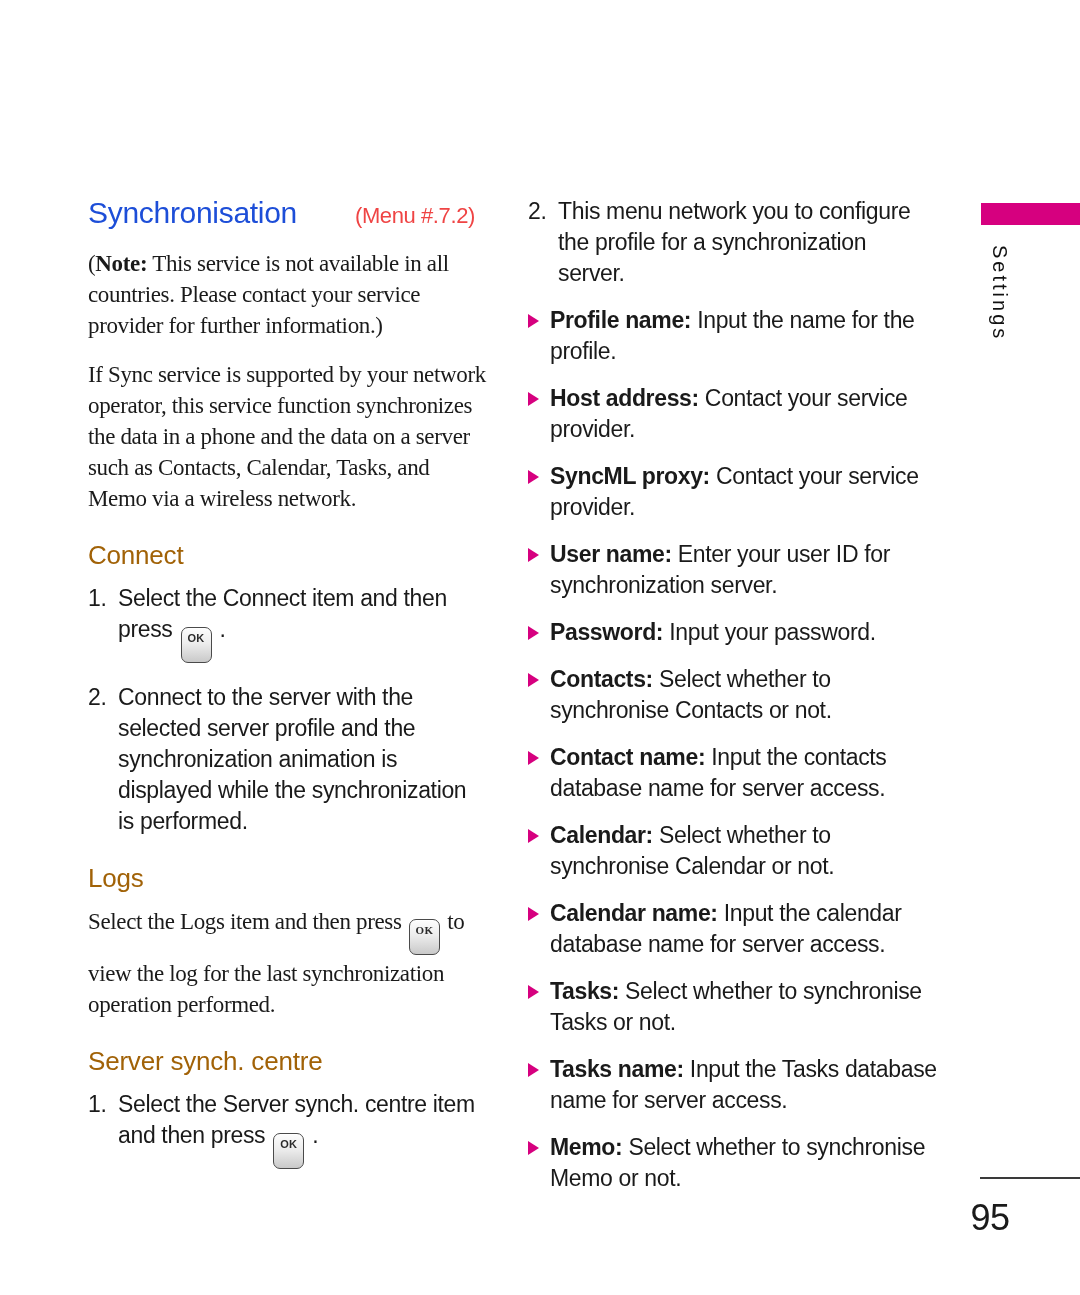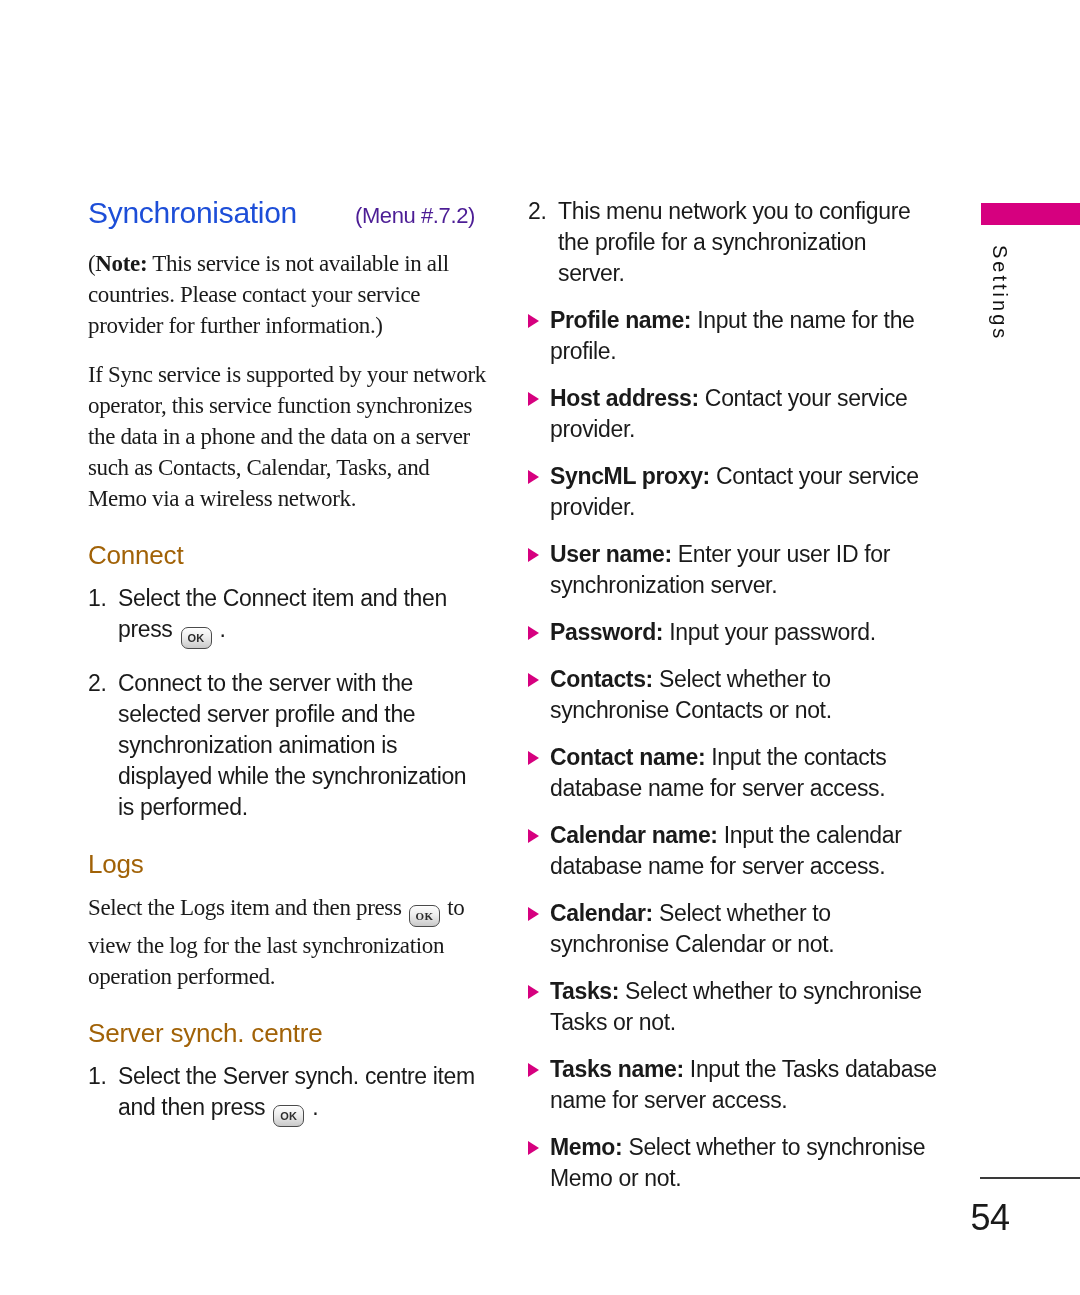--- a/index.html
+++ b/index.html
@@ -38,21 +38,21 @@
     white-space: nowrap;
   }
   .chapter-title {
     font-size: 30px;
     font-weight: 400;
     color: #1d4ed8;
     letter-spacing: -0.3px;
   }
   .chapter-menu {
     font-size: 22px;
-    color: #4c1d95;
+    color: #ef4444;
     margin-left: 58px;
     letter-spacing: -0.4px;
   }
 
   .sub-head {
     font-size: 26px;
     font-weight: 400;
     color: #a16207;
     margin: 26px 0 12px 0;
     letter-spacing: -0.2px;
@@ -105,21 +105,21 @@
     border-bottom: 7px solid transparent;
   }
   .bullet-body { flex: 1 1 auto; }
   .bullet-body b { font-weight: 700; }
 
   
   .okkey {
     display: inline-block;
     vertical-align: -5px;
     width: 31px;
-    height: 22px;
+    height: 36px;
     border: 1.6px solid #4a4a4a;
     border-radius: 7px;
     background: linear-gradient(180deg,#fdfdfd 0%,#ededed 45%,#c9c9c9 100%);
     box-shadow: inset 0 1px 0 #ffffff;
     font-size: 11px;
     font-weight: 700;
     line-height: 21px;
     text-align: center;
     color: #2b2b2b;
     letter-spacing: 0.3px;
@@ -262,28 +262,28 @@
       <span class="bullet-marker">
           <i class="tri"></i>
         </span>
       <span class="bullet-body"><b>Contact name:</b><span> Input the contacts database name for server access.</span></span>
     </div>
 
     <div class="bullet-item">
       <span class="bullet-marker">
           <i class="tri"></i>
         </span>
+      <span class="bullet-body"><b>Calendar:</b><span> Select whether to synchronise Calendar or not.</span></span>
+    </div>
+
+    <div class="bullet-item">
+      <span class="bullet-marker">
+          <i class="tri"></i>
+        </span>
       <span class="bullet-body"><b>Calendar name:</b><span> Input the calendar database name for server access.</span></span>
-    </div>
-
-    <div class="bullet-item">
-      <span class="bullet-marker">
-          <i class="tri"></i>
-        </span>
-      <span class="bullet-body"><b>Calendar:</b><span> Select whether to synchronise Calendar or not.</span></span>
     </div>
 
     <div class="bullet-item">
       <span class="bullet-marker">
           <i class="tri"></i>
         </span>
       <span class="bullet-body"><b>Tasks:</b><span> Select whether to synchronise Tasks or not.</span></span>
     </div>
 
     <div class="bullet-item">
@@ -299,15 +299,15 @@
         </span>
       <span class="bullet-body"><b>Memo:</b><span> Select whether to synchronise Memo or not.</span></span>
     </div>
 
   </div>
 
   <div class="side-tab-bar"></div>
   <div class="side-tab-label">Settings</div>
 
   <div class="footer-rule"></div>
-  <div class="page-number">54</div>
+  <div class="page-number">95</div>
 
 </div>
 
 </body></html>

